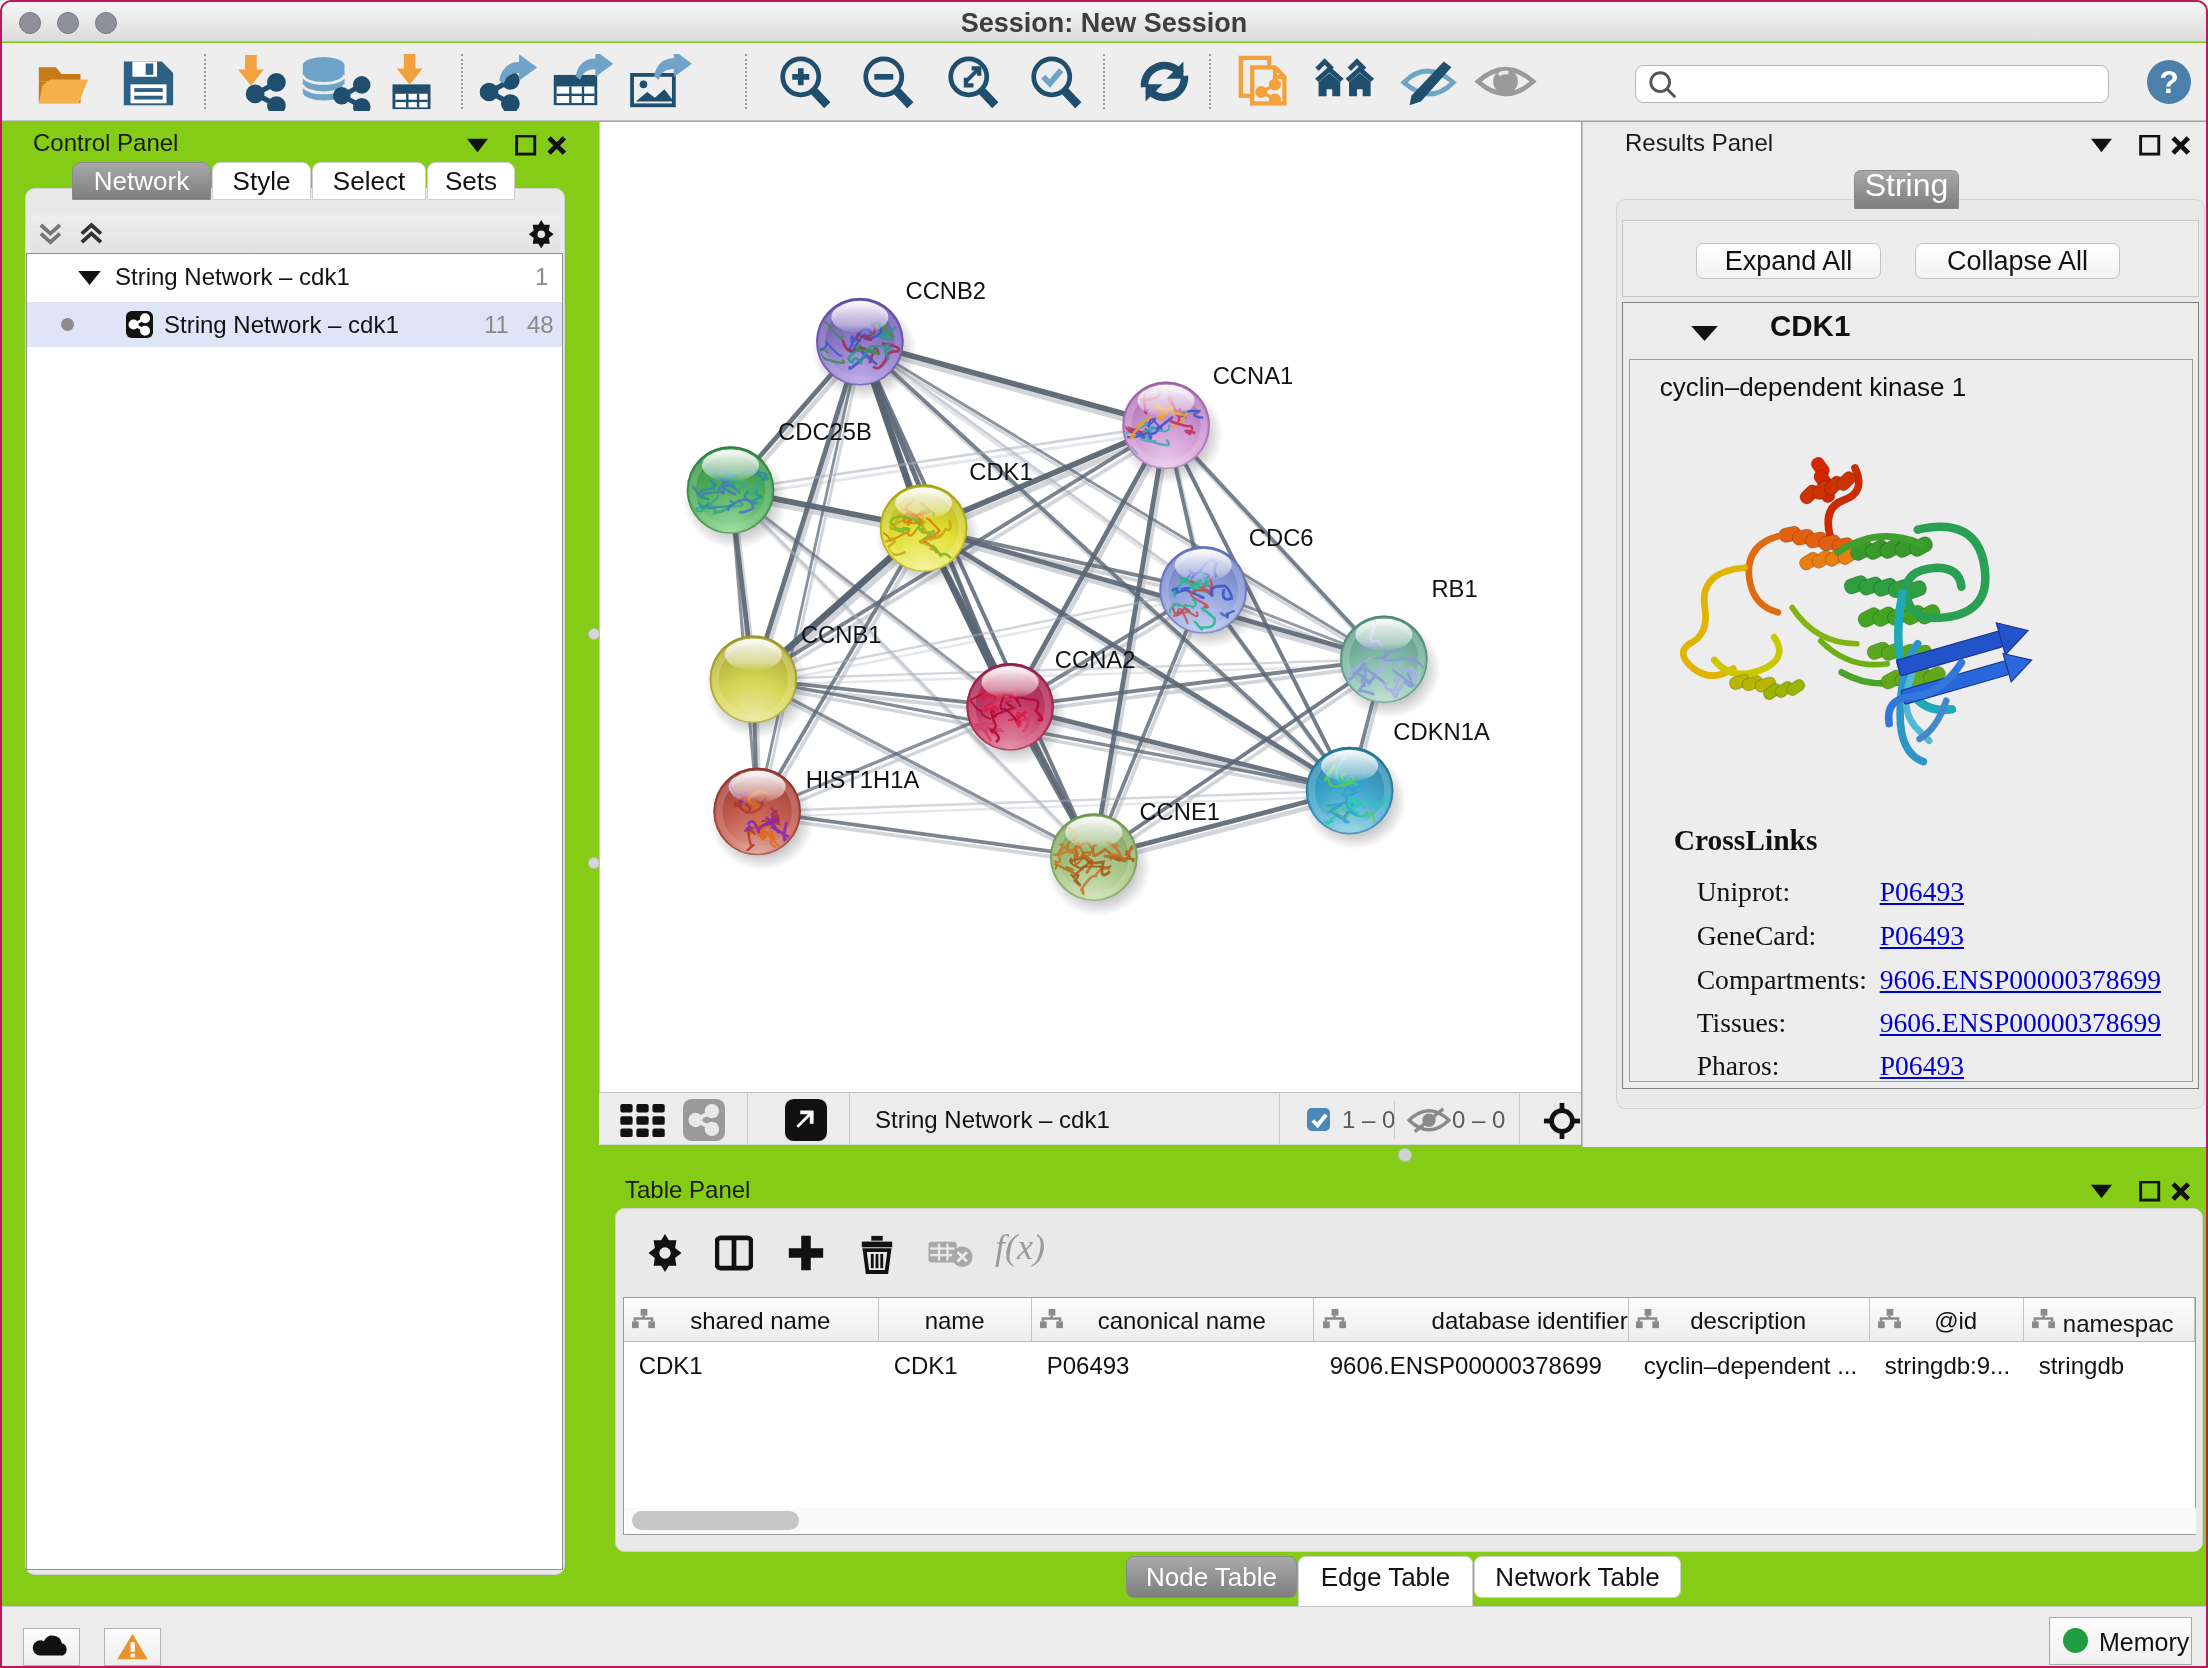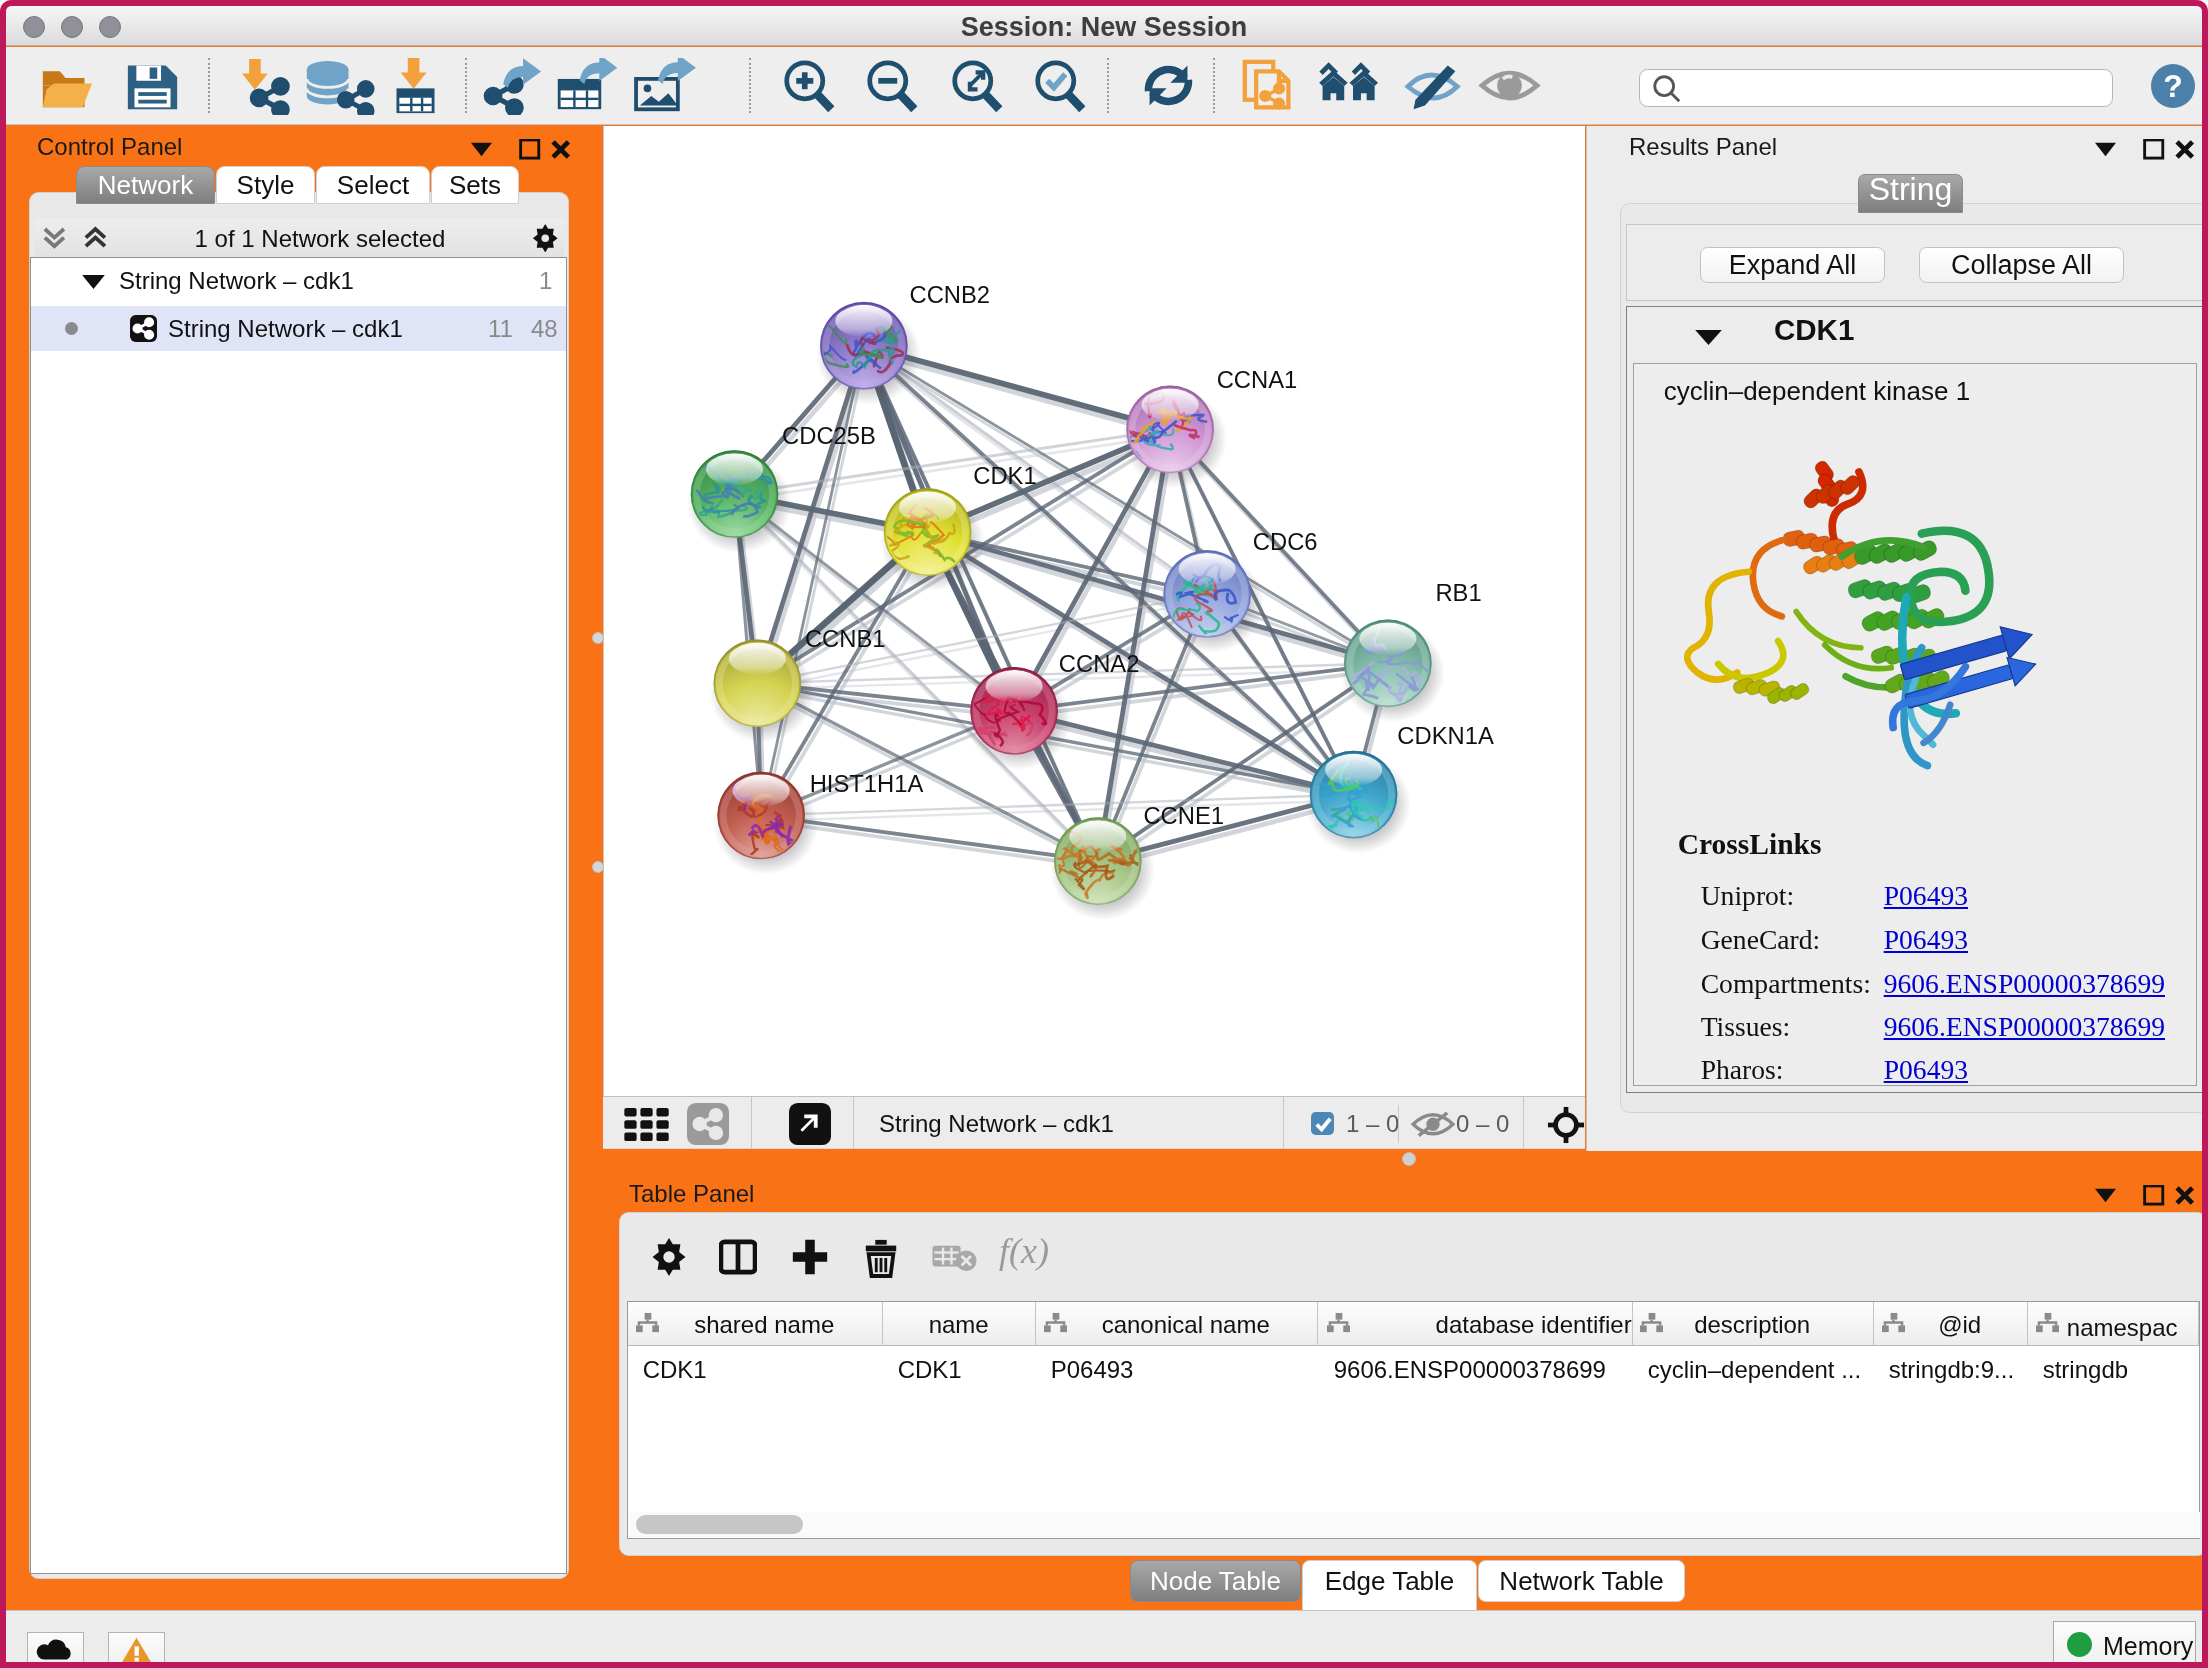--- a/index.html
+++ b/index.html
@@ -1,18 +1,18 @@
 <!DOCTYPE html>
 <html style="font-size:15px"><head><meta charset="utf-8"><style>
 *{margin:0;padding:0;box-sizing:border-box}
 html,body{width:2208px;height:1668px;background:#fff;overflow:hidden;
  font-family:"Liberation Sans",sans-serif;-webkit-font-smoothing:antialiased}
 .abs{position:absolute}
-#win{position:absolute;left:0;top:0;width:2208px;height:1668px;background:#f97316;
- border:6px solid #be185d;border-radius:11.4px 11.4px 0 0;overflow:hidden}
+#win{position:absolute;left:0;top:0;width:2208px;height:1668px;background:#84cc16;
+ border:2px solid #be185d;border-radius:11.4px 11.4px 0 0;overflow:hidden}
 #titlebar{position:absolute;left:0;top:0;width:100%;height:40px;
  background:linear-gradient(#f6f6f6,#dcdcdc);border-bottom:1px solid #b3b3b3}
 .tl{position:absolute;top:9.5px;width:22px;height:22px;border-radius:50%;
  background:#90909a;border:1px solid #77777f}
 #title{position:absolute;top:5.7px;left:0;width:100%;text-align:center;
  font-size:27px;font-weight:700;color:#3e3e3e}
 #toolbar{position:absolute;left:0;top:41px;width:100%;height:78px;background:#eeeeee;
  border-bottom:1px solid #c4c4c4}
 .tsep{position:absolute;top:11.4px;height:55px;width:0;
  border-left:2.9px dotted #9a9a9a}
@@ -195,21 +195,20 @@
 <div class="tab" style="left:425px;top:160px;width:88px">Sets</div>
 <div class="abs" style="left:28.5px;top:213px;width:529px;height:38px;background:linear-gradient(#ededed,#e2e2e2)">
  <svg class="abs" style="left:7.6px;top:5.7px" width="82" height="27" viewBox="0 0 86 28">
   <g stroke="#777" stroke-width="4" fill="none">
           <path d="M3 4 l10 9 l10 -9 M3 13 l10 9 l10 -9"></path>
         </g>
   <g stroke="#333" stroke-width="4" fill="none">
           <path d="M46 13 l10 -9 l10 9 M46 22 l10 -9 l10 9"></path>
         </g>
       </svg>
- <div class="abs" style="left:21px;width:100%;text-align:center;top:5.7px;font-size:24px;color:#111">1 of 1 Network selected</div>
  <svg class="abs" style="left:496px;top:4.8px" width="28.5" height="28.5" viewBox="0 0 30 30">
         <path d="M15 0 l3 5 h6 l-1 6 l5 4 l-5 4 l1 6 h-6 l-3 5 l-3 -5 h-6 l1 -6 l-5 -4 l5 -4 l-1 -6 h6z" fill="#111"></path>
         <circle cx="15" cy="15" r="4" fill="#e8e8e8"></circle>
       </svg>
 </div>
 <div class="abs" style="left:24px;top:251px;width:537px;height:1317px;background:#fff;border:1px solid #8f8f8f">
  <div class="abs" style="left:0;top:0;width:100%;height:48px">
   <svg class="abs" style="left:51px;top:15px" width="23" height="17" viewBox="0 0 24 18">
           <path d="M0 2 h24 l-12 15z" fill="#111"></path>
         </svg>

